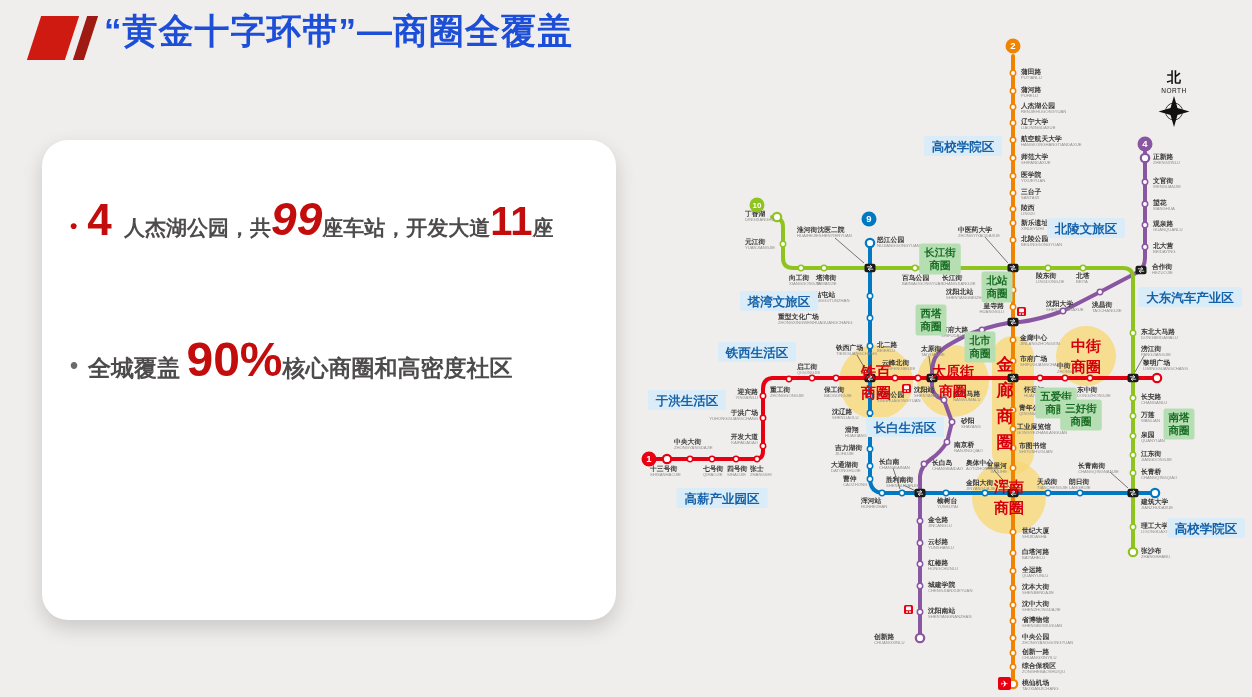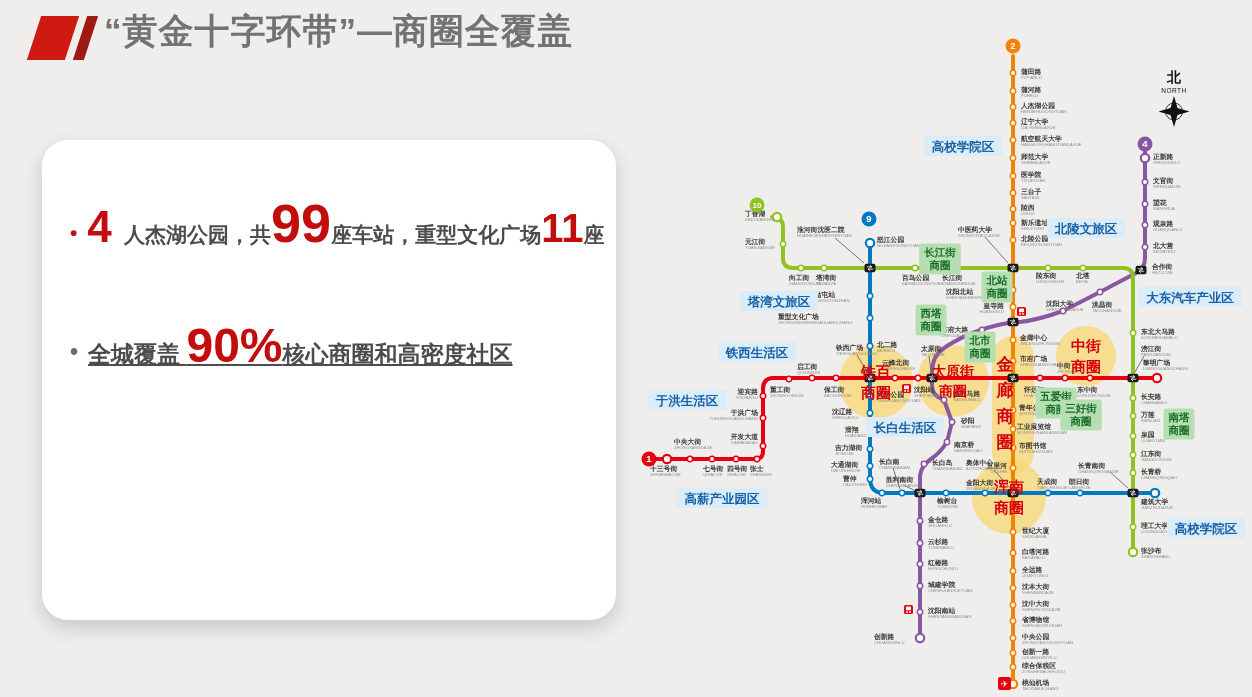--- a/index.html
+++ b/index.html
@@ -3,40 +3,40 @@
 <meta charset="utf-8">
 <style>
   html,body{margin:0;padding:0;}
   .slide{position:relative;width:1252px;height:697px;background:#f0eeec;overflow:hidden;
          font-family:"Liberation Sans","DejaVu Sans",sans-serif;}
   .logo{position:absolute;left:32px;top:14px;width:62px;height:48px;}
   .logo span{position:absolute;top:2px;height:44px;display:block;}
   .logo .l1{left:2px;width:38px;background:#cf1a12;transform:skewX(-18deg);}
   .logo .l2{left:48px;width:11px;background:#9e1a12;transform:skewX(-18deg);}
   .title{position:absolute;left:104px;top:8px;margin:0;font-size:35px;font-weight:800;
-         color:#737373;letter-spacing:1px;white-space:nowrap;}
+         color:#1d4ed8;letter-spacing:1px;white-space:nowrap;}
   .card{position:absolute;left:42px;top:140px;width:574px;height:480px;background:#ffffff;
         border-radius:26px;box-shadow:0 8px 20px rgba(0,0,0,0.16);}
   .bullet{position:absolute;left:28px;white-space:nowrap;font-weight:bold;color:#4d4b4b;}
   .bullet .mk{display:inline-block;margin-right:10px;transform:translateY(-2px);}
   .bullet .num{color:#c30d0d;}
   svg text{font-family:"Liberation Sans","DejaVu Sans",sans-serif;}
 </style>
 </head>
 <body>
 
 <div class="slide">
   <div class="logo">
       <span class="l1"></span>
       <span class="l2"></span>
     </div>
   <h1 class="title">“黄金十字环带”—商圈全覆盖</h1>
   <div class="card" id="card">
-      <div class="bullet" style="top: 52px; font-size: 21px;"><span class="mk" style="color: rgb(195, 13, 13);">•</span><span class="num" style="font-size: 44px;">4 </span><span>人杰湖公园，共</span><span class="num" style="font-size: 54px;">99</span><span>座车站，重型文化广场</span><span class="num" style="font-size: 40px; margin-top: 21px;">11</span><span>座</span></div>
-      <div class="bullet" style="top: 178px; font-size: 23px; text-decoration: underline;"><span class="mk" style="color: rgb(107, 107, 107);">•</span><span>全城覆盖 </span><span class="num" style="font-size: 48px;">90%</span><span>核心商圈和高密度社区</span></div>
+      <div class="bullet" style="top: 52px; font-size: 21px;"><span class="mk" style="color: rgb(195, 13, 13);">•</span><span class="num" style="font-size: 44px;">4 </span><span>人杰湖公园，共</span><span class="num" style="font-size: 46px; font-style: italic;">99</span><span>座车站，开发大道</span><span class="num" style="font-size: 40px; margin-top: 21px;">11</span><span>座</span></div>
+      <div class="bullet" style="top: 192px; font-size: 23px;"><span class="mk" style="color: rgb(107, 107, 107);">•</span><span>全城覆盖 </span><span class="num" style="font-size: 48px;">90%</span><span>核心商圈和高密度社区</span></div>
     </div>
   <svg id="map" style="position:absolute;left:618px;top:36px;" width="634" height="661" viewBox="618 36 634 661">
       <circle cx="876" cy="382" r="37" fill="#f7d878" opacity="0.8"></circle>
       <circle cx="953" cy="381" r="36" fill="#f7d878" opacity="0.8"></circle>
       <rect x="992" y="336" width="42" height="138" rx="21" fill="#f7d878" opacity="0.8"></rect>
       <circle cx="1086" cy="356" r="30" fill="#f7d878" opacity="0.8"></circle>
       <circle cx="1009" cy="497" r="37" fill="#f7d878" opacity="0.8"></circle>
       <path d="M652,459 H756 Q763,459 763,451 V389 Q763,379 772,378 H1157" stroke="#e60012" stroke-width="4" fill="none" stroke-linecap="round" stroke-linejoin="round"></path>
       <path d="M1013,56 V684" stroke="#f08300" stroke-width="4" fill="none" stroke-linecap="round" stroke-linejoin="round"></path>
       <path d="M1145,152 V258 Q1145,267 1138,272 L1100,292 1063,311 Q1038,320 1020,322 L1013,322 998,325 Q972,331 952,343 Q935,352 933,364 L932,372 V385 Q932,393 938,397 L944,400 952,422 947,442 Q940,453 931,459 Q921,466 920,476 V638" stroke="#8957a1" stroke-width="4" fill="none" stroke-linecap="round" stroke-linejoin="round"></path>

